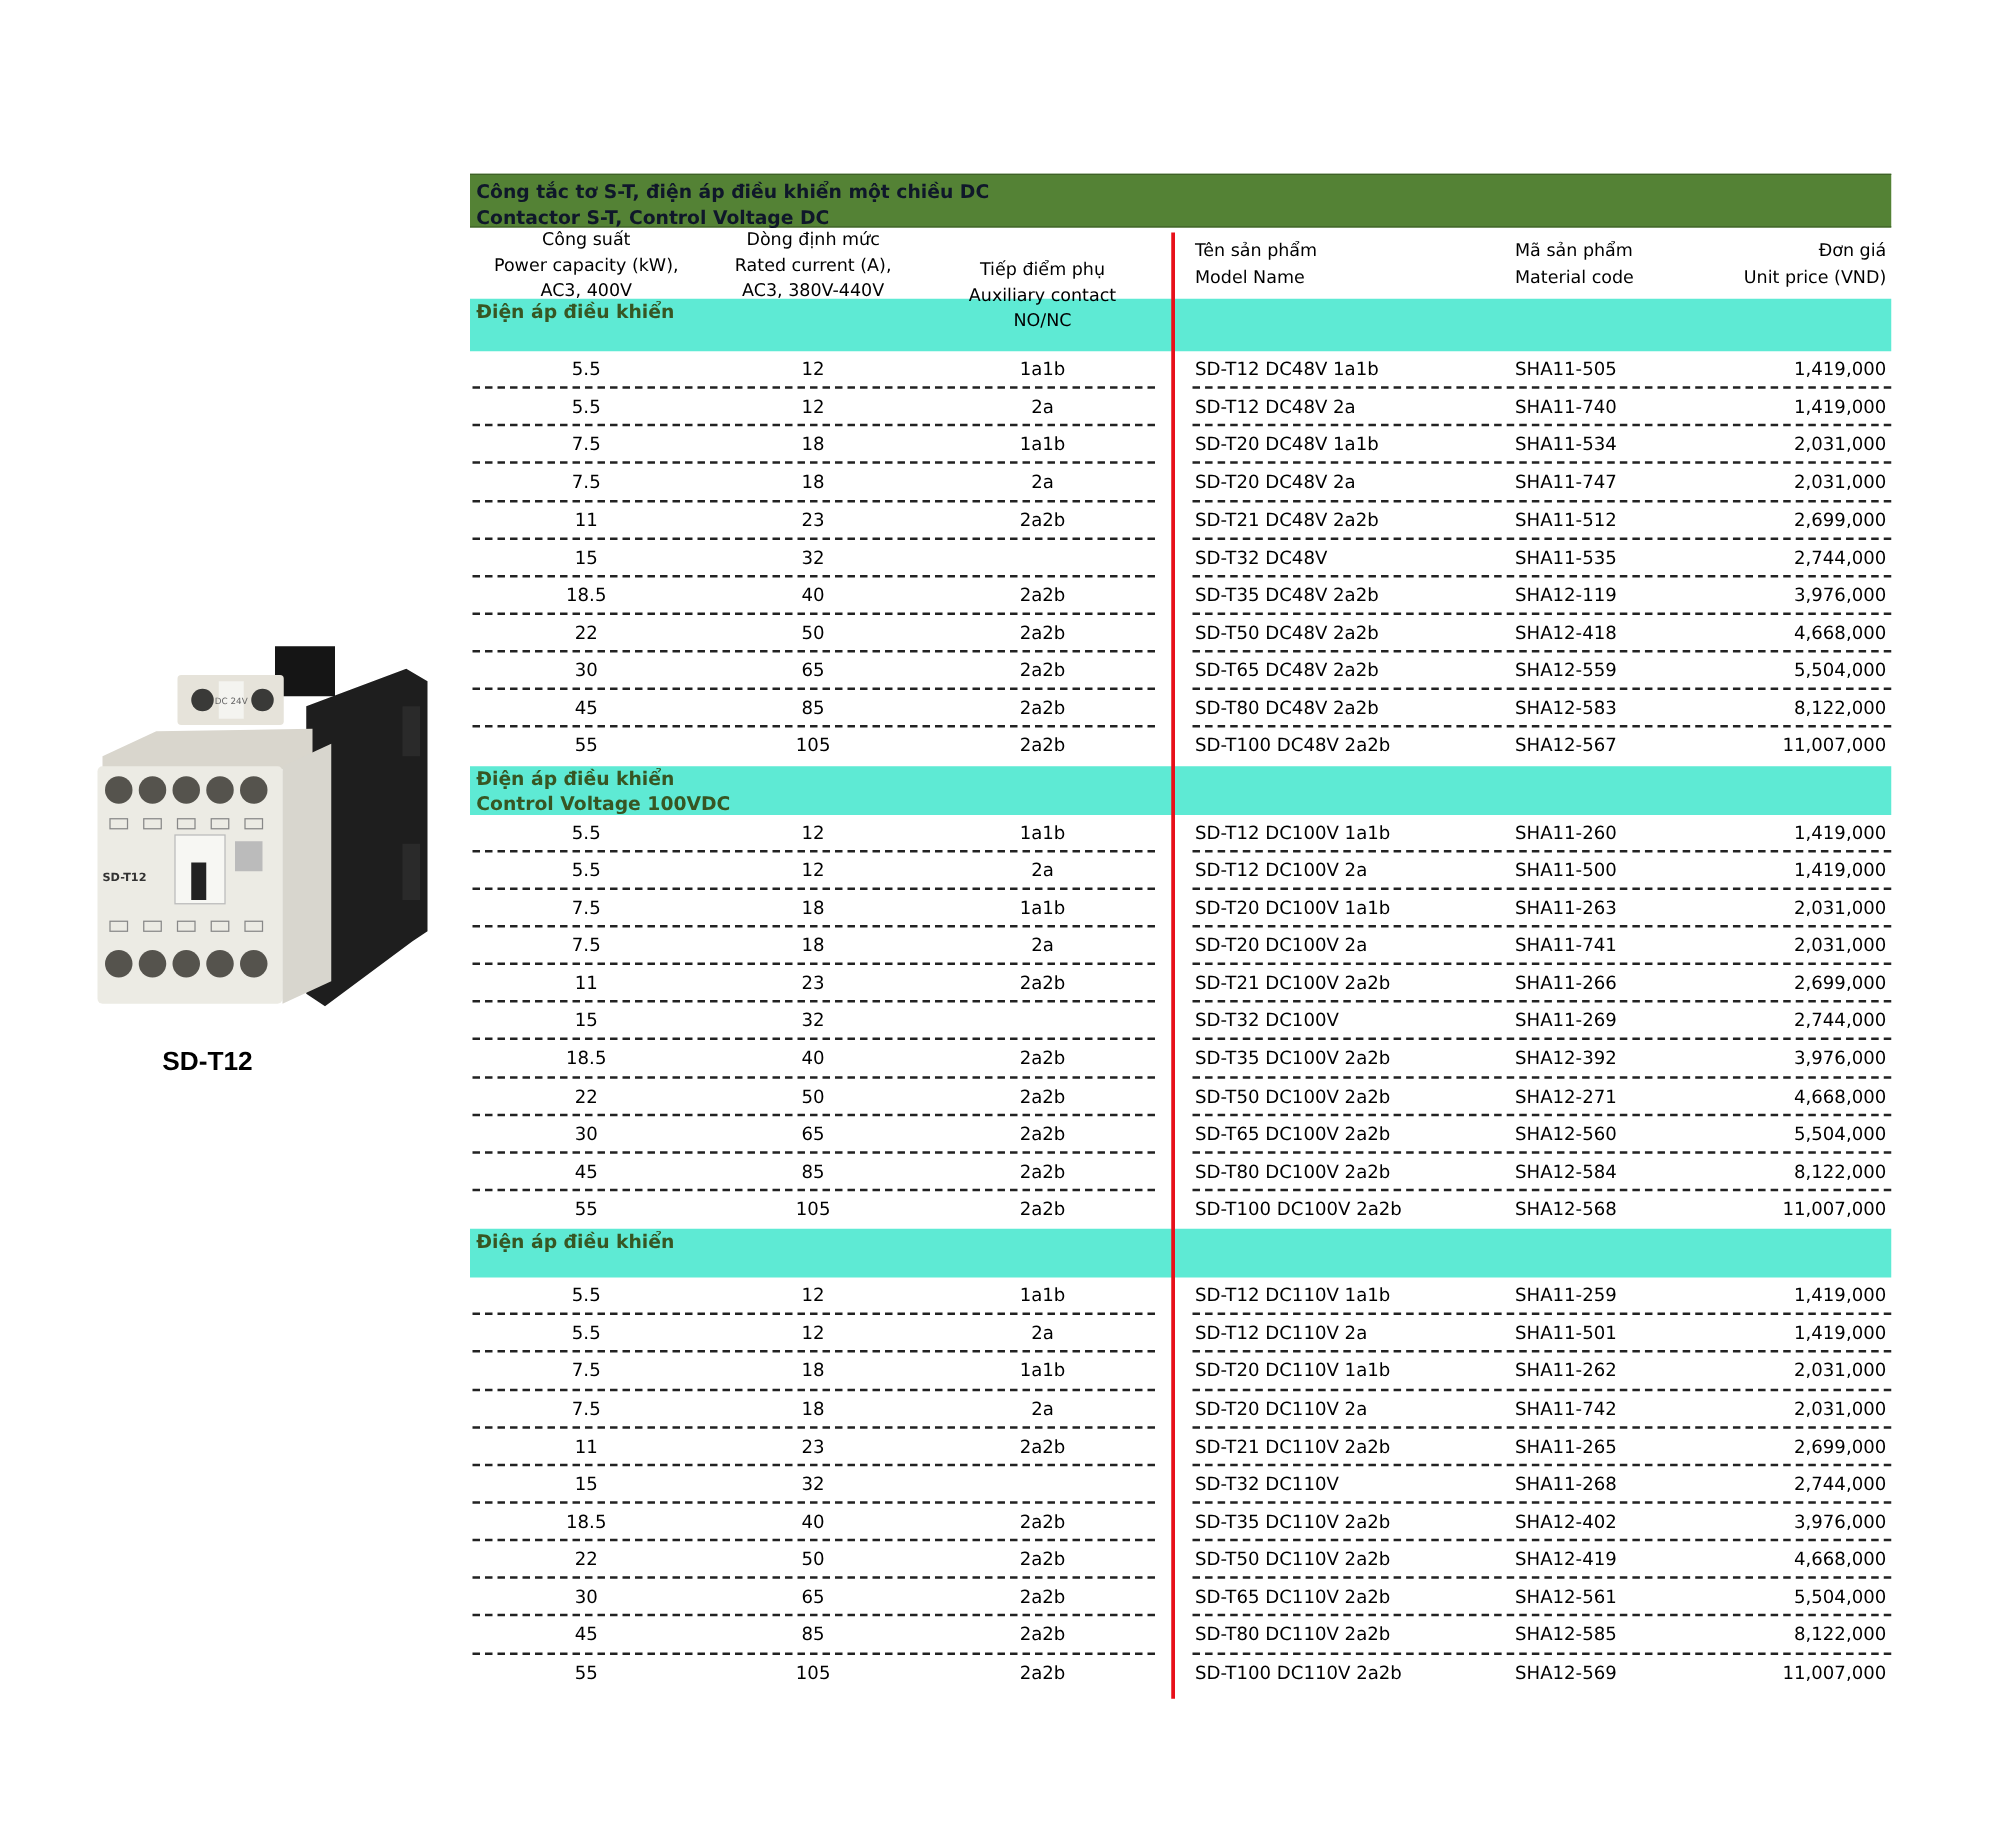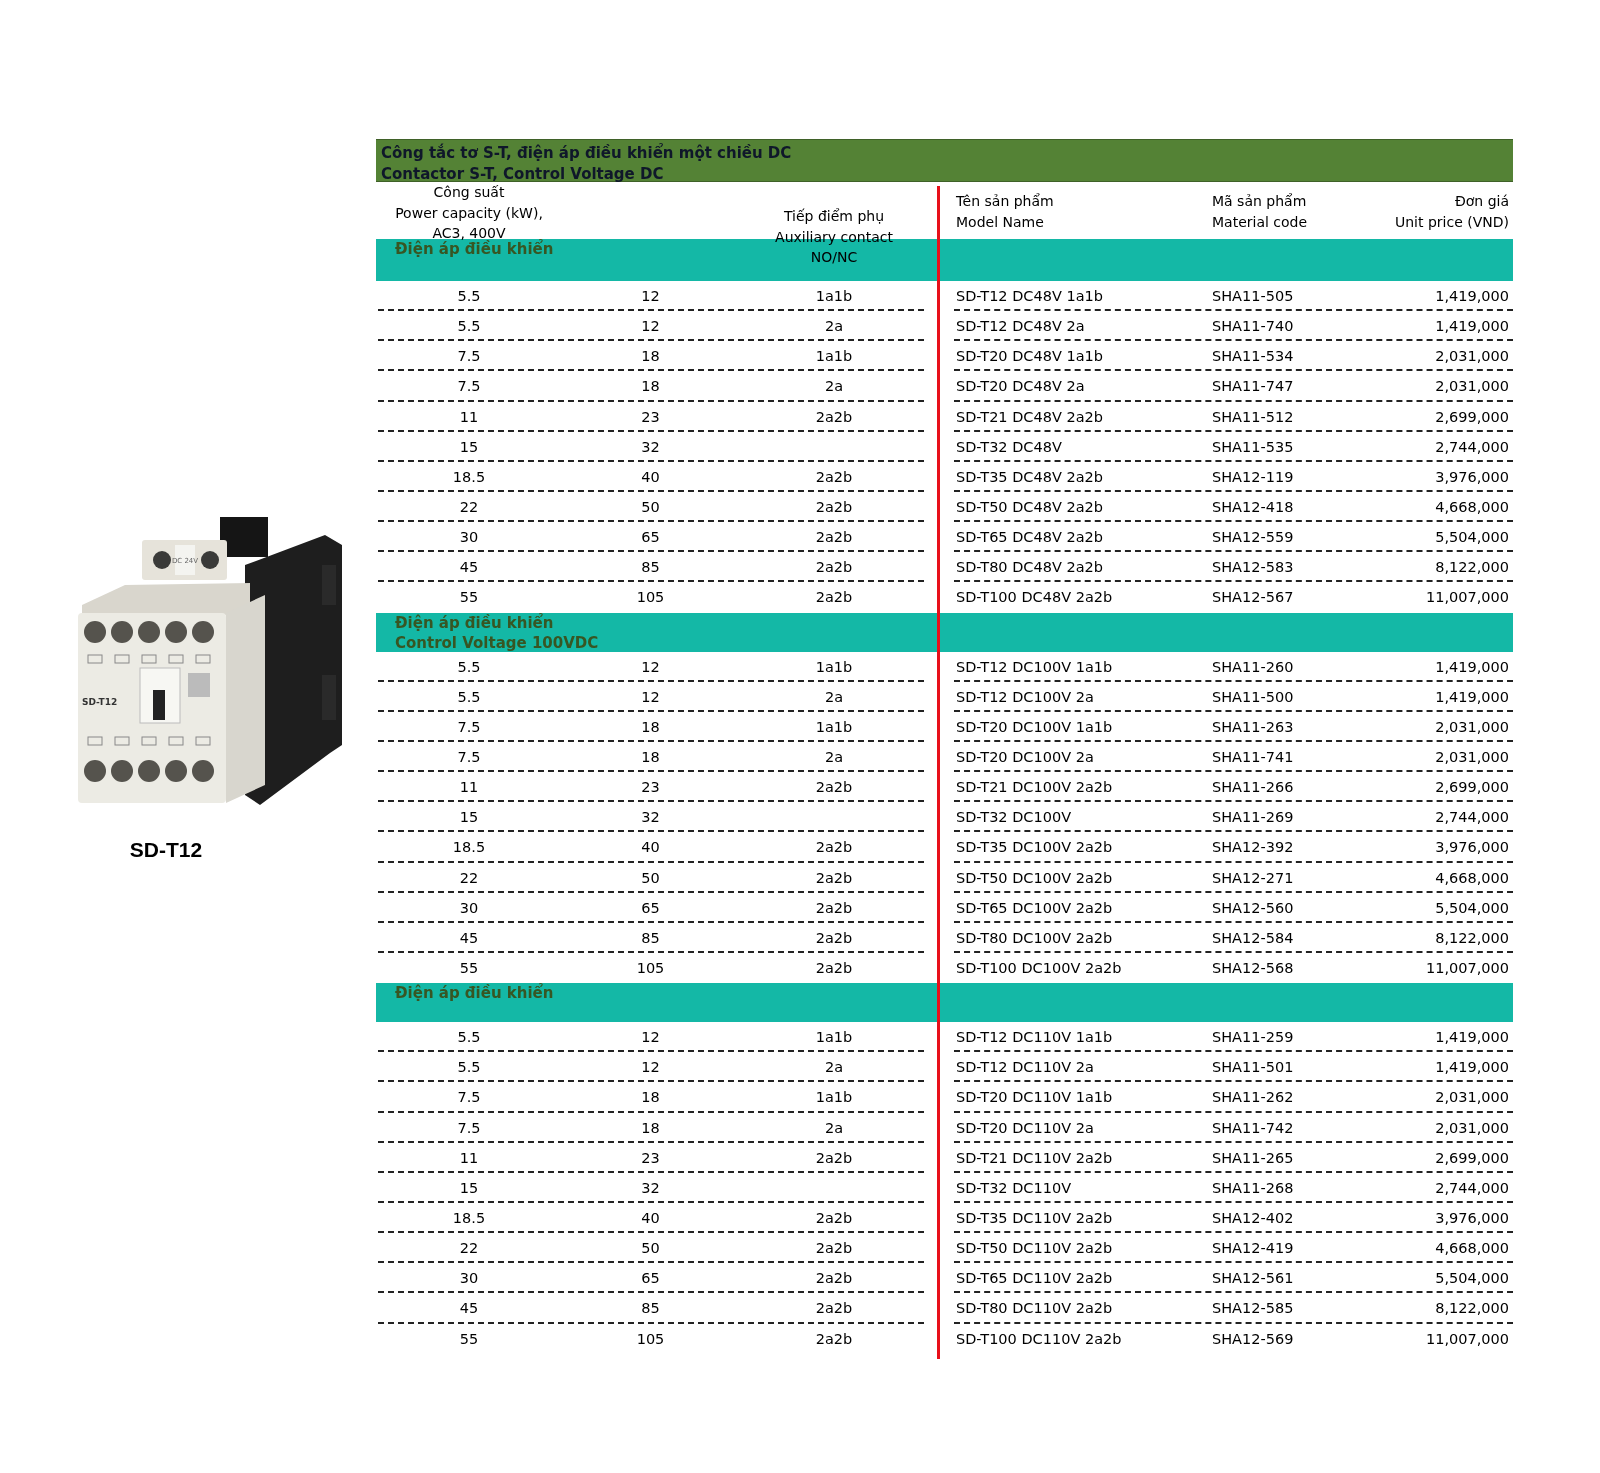--- a/index.html
+++ b/index.html
@@ -18,21 +18,21 @@
                 font-size: 15px; line-height: 20.5px; }
   .col-header { position: relative; height: 57px; }
   .col-header .h { position: absolute; font-weight: normal; font-size: 14px; line-height: 20.5px; }
   .h-power { left: 0; width: 186px; text-align: center; top: 0; }
   .h-current { left: 186px; width: 177px; text-align: center; top: 0; }
   .h-aux { left: 363px; width: 190px; text-align: center; top: 0; margin-top: 24px; }
   .h-model { left: 580px; top: 9px; }
   .h-code { left: 836px; top: 9px; }
   .h-price { right: 4px; top: 9px; text-align: right; }
 
-  .section-band { height: 42px; background: #14b8a6; box-sizing: border-box; padding: 0 19px;
+  .section-band { height: 42px; background: #5eead4; box-sizing: border-box; padding: 0 5px;
                   color: #375623; font-weight: bold; font-size: 15px; line-height: 20.5px; }
   .section-band.tight { height: 39px; }
 
   .row { position: relative; height: 30.15px; font-size: 14.5px; }
   .row .c { position: absolute; top: 5px; line-height: 20px; }
   .c-power { left: 0; width: 186px; text-align: center; }
   .c-current { left: 186px; width: 177px; text-align: center; }
   .c-aux { left: 363px; width: 190px; text-align: center; }
   .c-model { left: 580px; }
   .c-code { left: 836px; }
@@ -102,20 +102,25 @@
     <div>Công tắc tơ S-T, điện áp điều khiển một chiều DC</div>
     <div>Contactor S-T, Control Voltage DC</div>
   </div>
 
   <div class="col-header">
     <div class="h h-power">
       <div>Công suất</div>
       <div>Power capacity (kW),</div>
       <div>AC3, 400V</div>
     </div>
+    <div class="h h-current">
+      <div>Dòng định mức</div>
+      <div>Rated current (A),</div>
+      <div>AC3, 380V-440V</div>
+    </div>
     <div class="h h-aux">
       <div>Tiếp điểm phụ</div>
       <div>Auxiliary contact</div>
       <div>NO/NC</div>
     </div>
     <div class="h h-model">
       <div>Tên sản phẩm</div>
       <div>Model Name</div>
     </div>
     <div class="h h-code">

